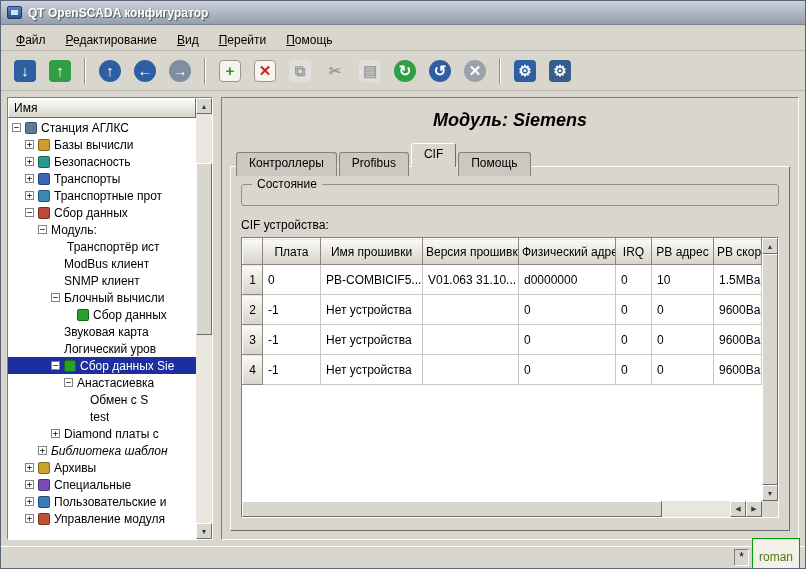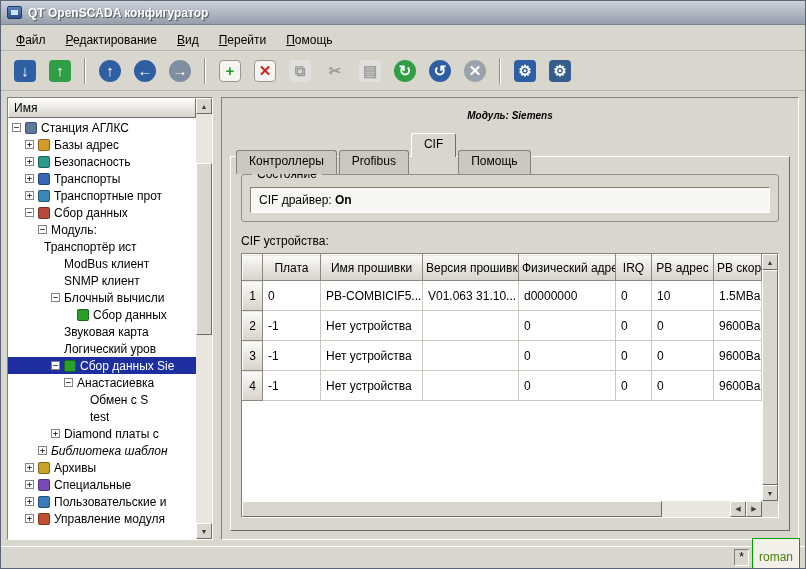--- a/index.html
+++ b/index.html
@@ -46,23 +46,23 @@
   .sb-track { flex:1; position:relative; }
   .sb-thumb { position:absolute; left:0; right:0; background:#d9d6cd; border:1px solid; border-color:#fff #6c6c6c #6c6c6c #fff; }
   .tree-thumb { top:12%; height:42%; }
   .full-thumb { top:0; height:100%; }
   .hscroll { display:flex; background:#e9e6df; height:16px; }
   .hsb-track { flex:1; position:relative; }
   .hsb-thumb { position:absolute; top:0; bottom:0; left:0; width:86%; background:#d9d6cd; border:1px solid; border-color:#fff #6c6c6c #6c6c6c #fff; }
 
   
   .right-panel { flex:1; min-width:0; border:1px solid; border-color:#848077 #fff #fff #848077; display:flex; flex-direction:column; padding:4px 8px 8px; }
-  .page-title { text-align:center; font-size:10px; font-weight:bold; font-style:italic; padding:8px 0 12px; }
+  .page-title { text-align:center; font-size:18px; font-weight:bold; font-style:italic; padding:8px 0 12px; }
   .tabbar { display:flex; padding-left:6px; position:relative; z-index:2; }
-  .tab { padding:3px 12px 4px; background:#ccc8bf; border:1px solid #84807a; border-bottom:none; border-radius:3px 3px 0 0; margin-right:2px; position:relative; top:17px; cursor:default; }
+  .tab { padding:3px 12px 4px; background:#ccc8bf; border:1px solid #84807a; border-bottom:none; border-radius:3px 3px 0 0; margin-right:2px; position:relative; top:9px; cursor:default; }
   .tab.active { background:#d9d6cd; border-color:#fff #6c6c6c #d9d6cd #fff; top:0; padding-bottom:6px; }
   .pane { flex:1; min-height:0; border:1px solid; border-color:#fff #6c6c6c #6c6c6c #fff; margin-top:-1px; padding:12px 10px 12px; display:flex; flex-direction:column; background:#d9d6cd; }
 
   .groupbox { position:relative; border:1px solid #948f84; border-radius:3px; padding:12px 8px 8px; margin-top:5px; flex:none; }
   .groupbox-title { position:absolute; top:-8px; left:10px; background:#d9d6cd; padding:0 5px; }
   .state-field { background:#f7f6f2; border:1px solid; border-color:#848077 #fff #fff #848077; padding:5px 8px; }
   .state-value { font-weight:bold; }
 
   .devices-label { margin:12px 0 5px; flex:none; }
 
@@ -154,21 +154,21 @@
       <div class="tree-header">Имя</div>
       <div class="tree-body" id="treebody">
           <div class="tree-row" style="padding-left: 4px;">
             <span class="expander">−</span>
             <span class="tree-icon" style="background: rgb(91, 123, 158);"></span>
             <span class="tree-label">Станция АГЛКС</span>
           </div>
           <div class="tree-row" style="padding-left: 17px;">
             <span class="expander">+</span>
             <span class="tree-icon" style="background: rgb(214, 154, 42);"></span>
-            <span class="tree-label">Базы адрес</span>
+            <span class="tree-label">Базы вычисли</span>
           </div>
           <div class="tree-row" style="padding-left: 17px;">
             <span class="expander">+</span>
             <span class="tree-icon" style="background: rgb(42, 154, 138);"></span>
             <span class="tree-label">Безопасность</span>
           </div>
           <div class="tree-row" style="padding-left: 17px;">
             <span class="expander">+</span>
             <span class="tree-icon" style="background: rgb(58, 102, 184);"></span>
             <span class="tree-label">Транспорты</span>
@@ -180,21 +180,21 @@
           </div>
           <div class="tree-row" style="padding-left: 17px;">
             <span class="expander">−</span>
             <span class="tree-icon" style="background: rgb(184, 74, 58);"></span>
             <span class="tree-label">Сбор данных</span>
           </div>
           <div class="tree-row" style="padding-left: 30px;">
             <span class="expander">−</span>
             <span class="tree-label">Модуль:</span>
           </div>
-          <div class="tree-row" style="padding-left: 23px; text-align: center;">
+          <div class="tree-row" style="padding-left: 46px; text-align: center;">
             <span class="expander none"></span>
             <span class="tree-label">Транспортёр ист</span>
           </div>
           <div class="tree-row" style="padding-left: 43px;">
             <span class="expander none"></span>
             <span class="tree-label">ModBus клиент</span>
           </div>
           <div class="tree-row" style="padding-left: 43px;">
             <span class="expander none"></span>
             <span class="tree-label">SNMP клиент</span>
@@ -276,24 +276,20 @@
       <div class="tabbar" id="tabbar">
           <span class="tab">Контроллеры</span>
           <span class="tab">Profibus</span>
           <span class="tab active">CIF</span>
           <span class="tab">Помощь</span>
         </div>
       <div class="pane">
 
         <div class="groupbox">
           <span class="groupbox-title">Состояние</span>
-          <div class="state-field">
-            <span>CIF драйвер:</span>
-            <span class="state-value">On</span>
-          </div>
         </div>
 
         <div class="devices-label">CIF устройства:</div>
 
         <div class="table-frame">
           <div class="table-view">
             <table class="cif" id="ciftable">
                 <colgroup>
                   <col style="width: 20px;">
                   <col style="width: 58px;">

